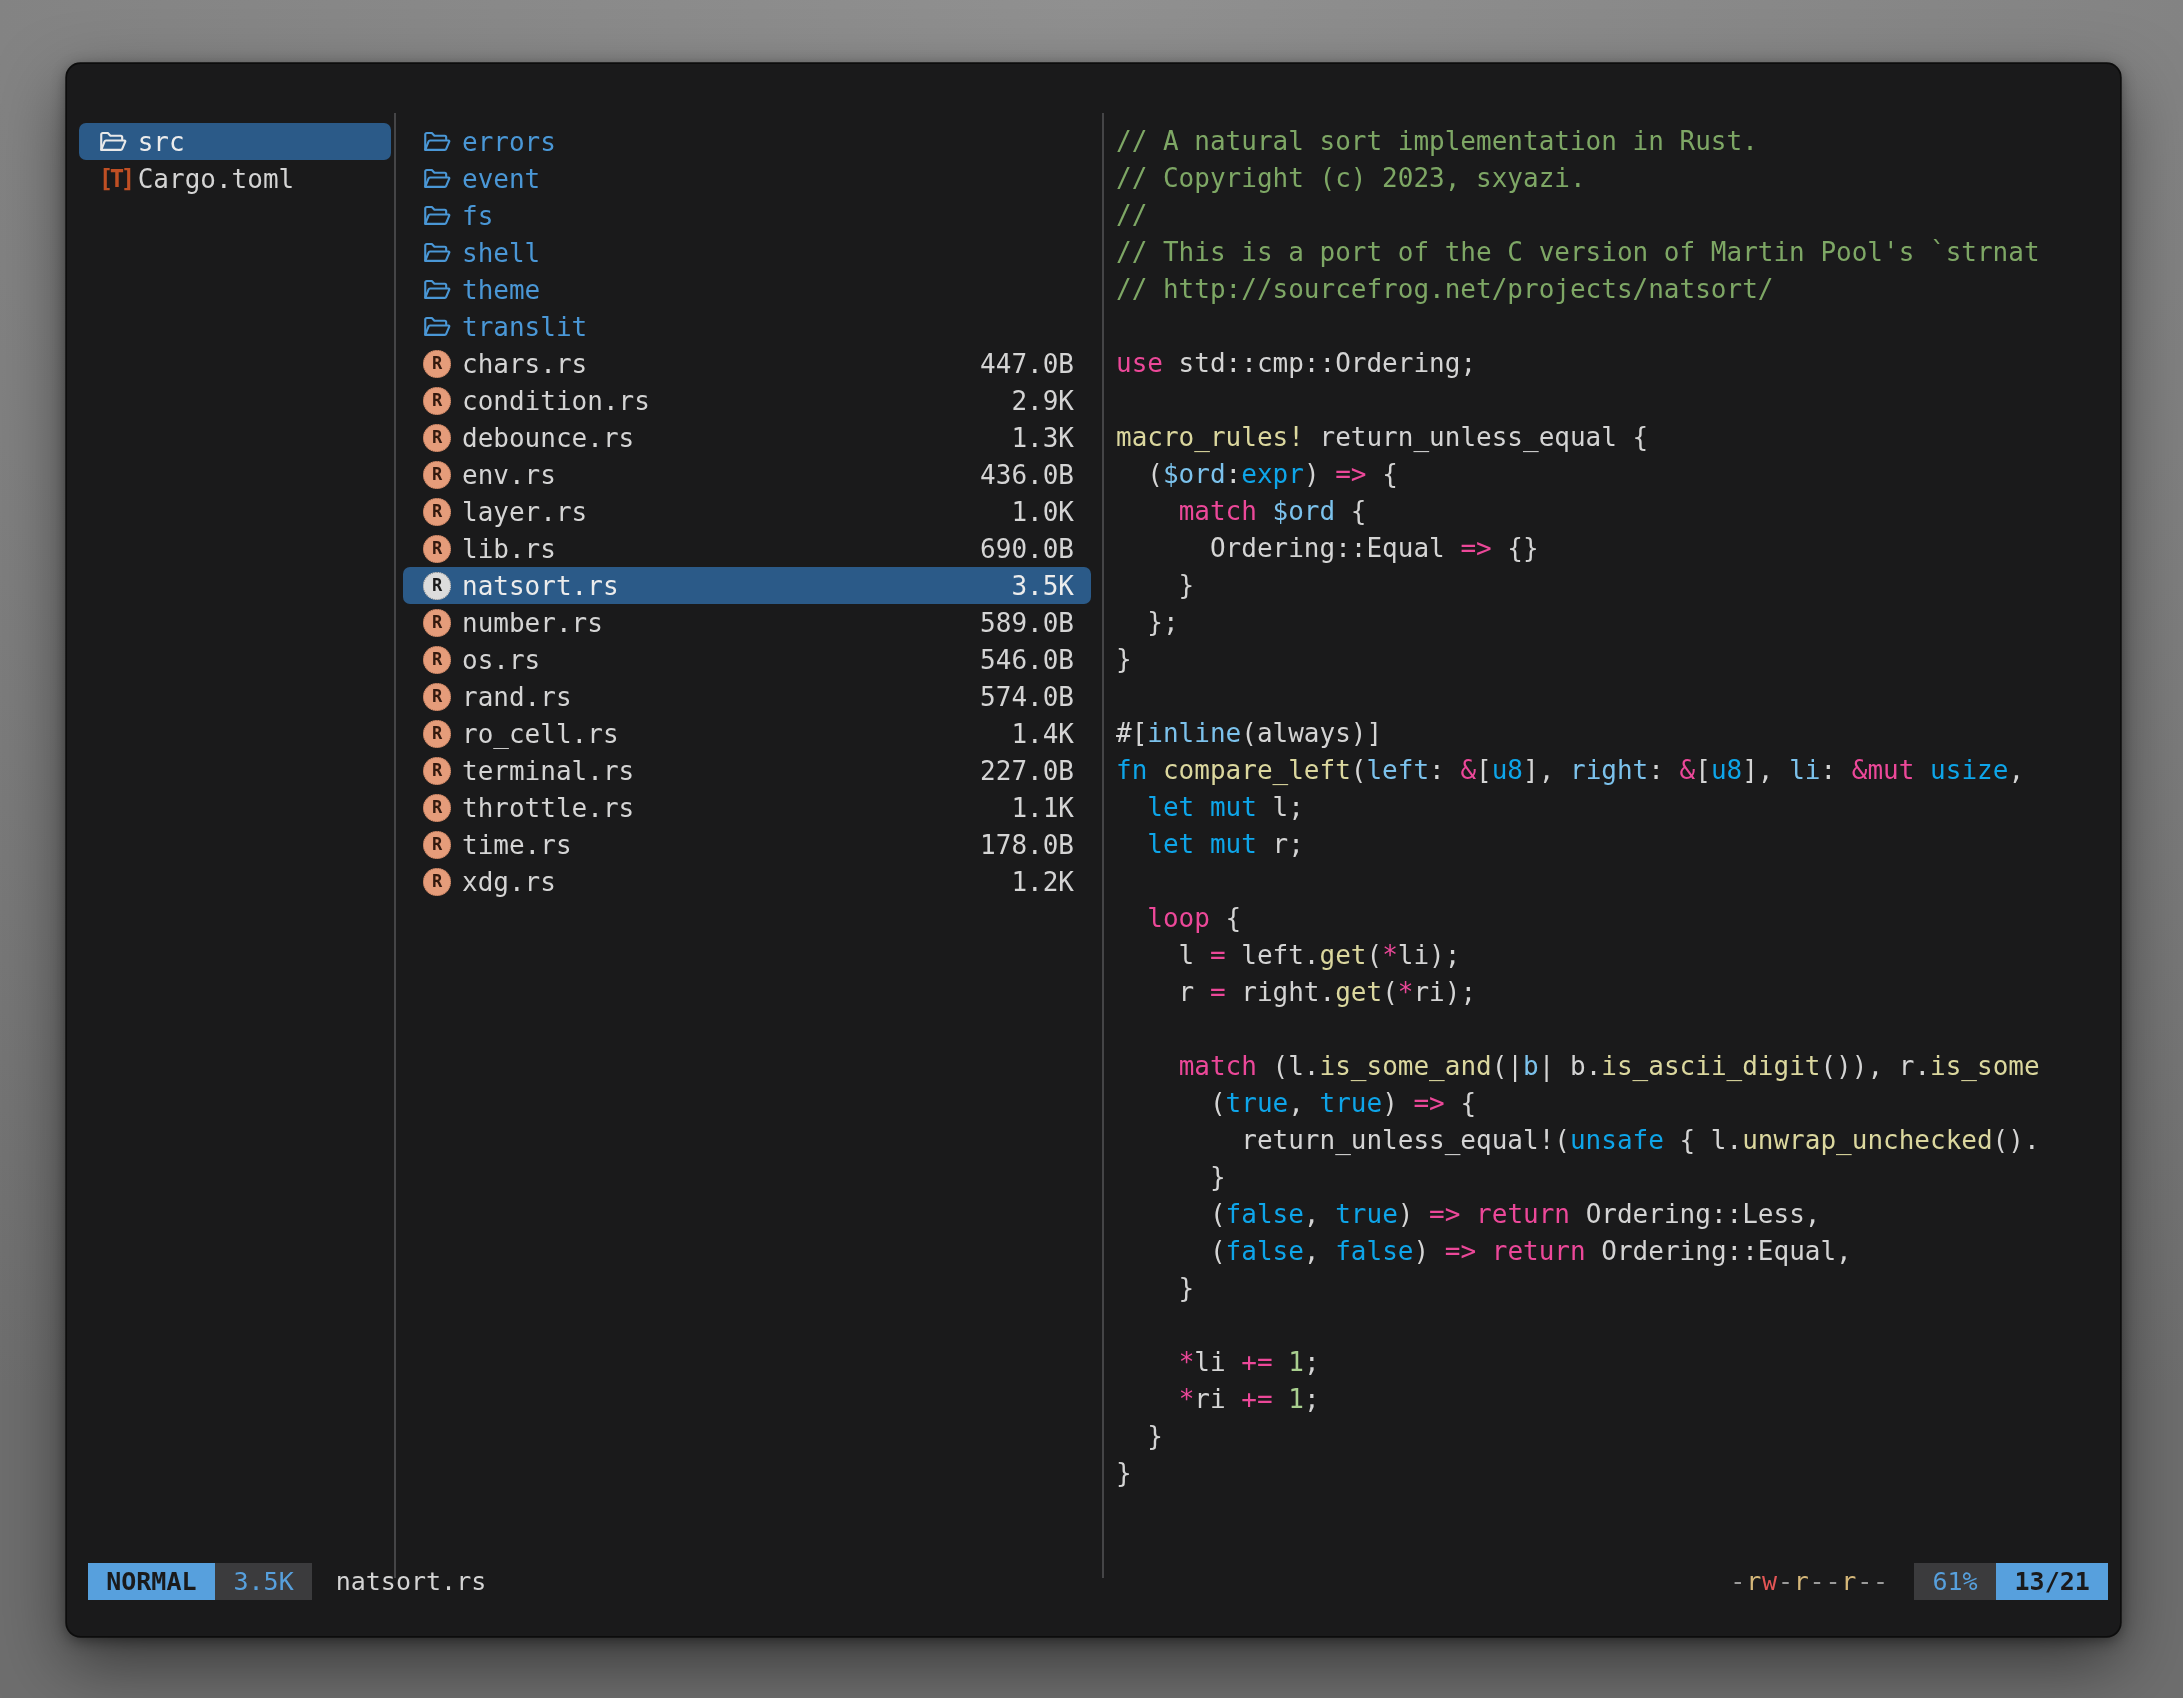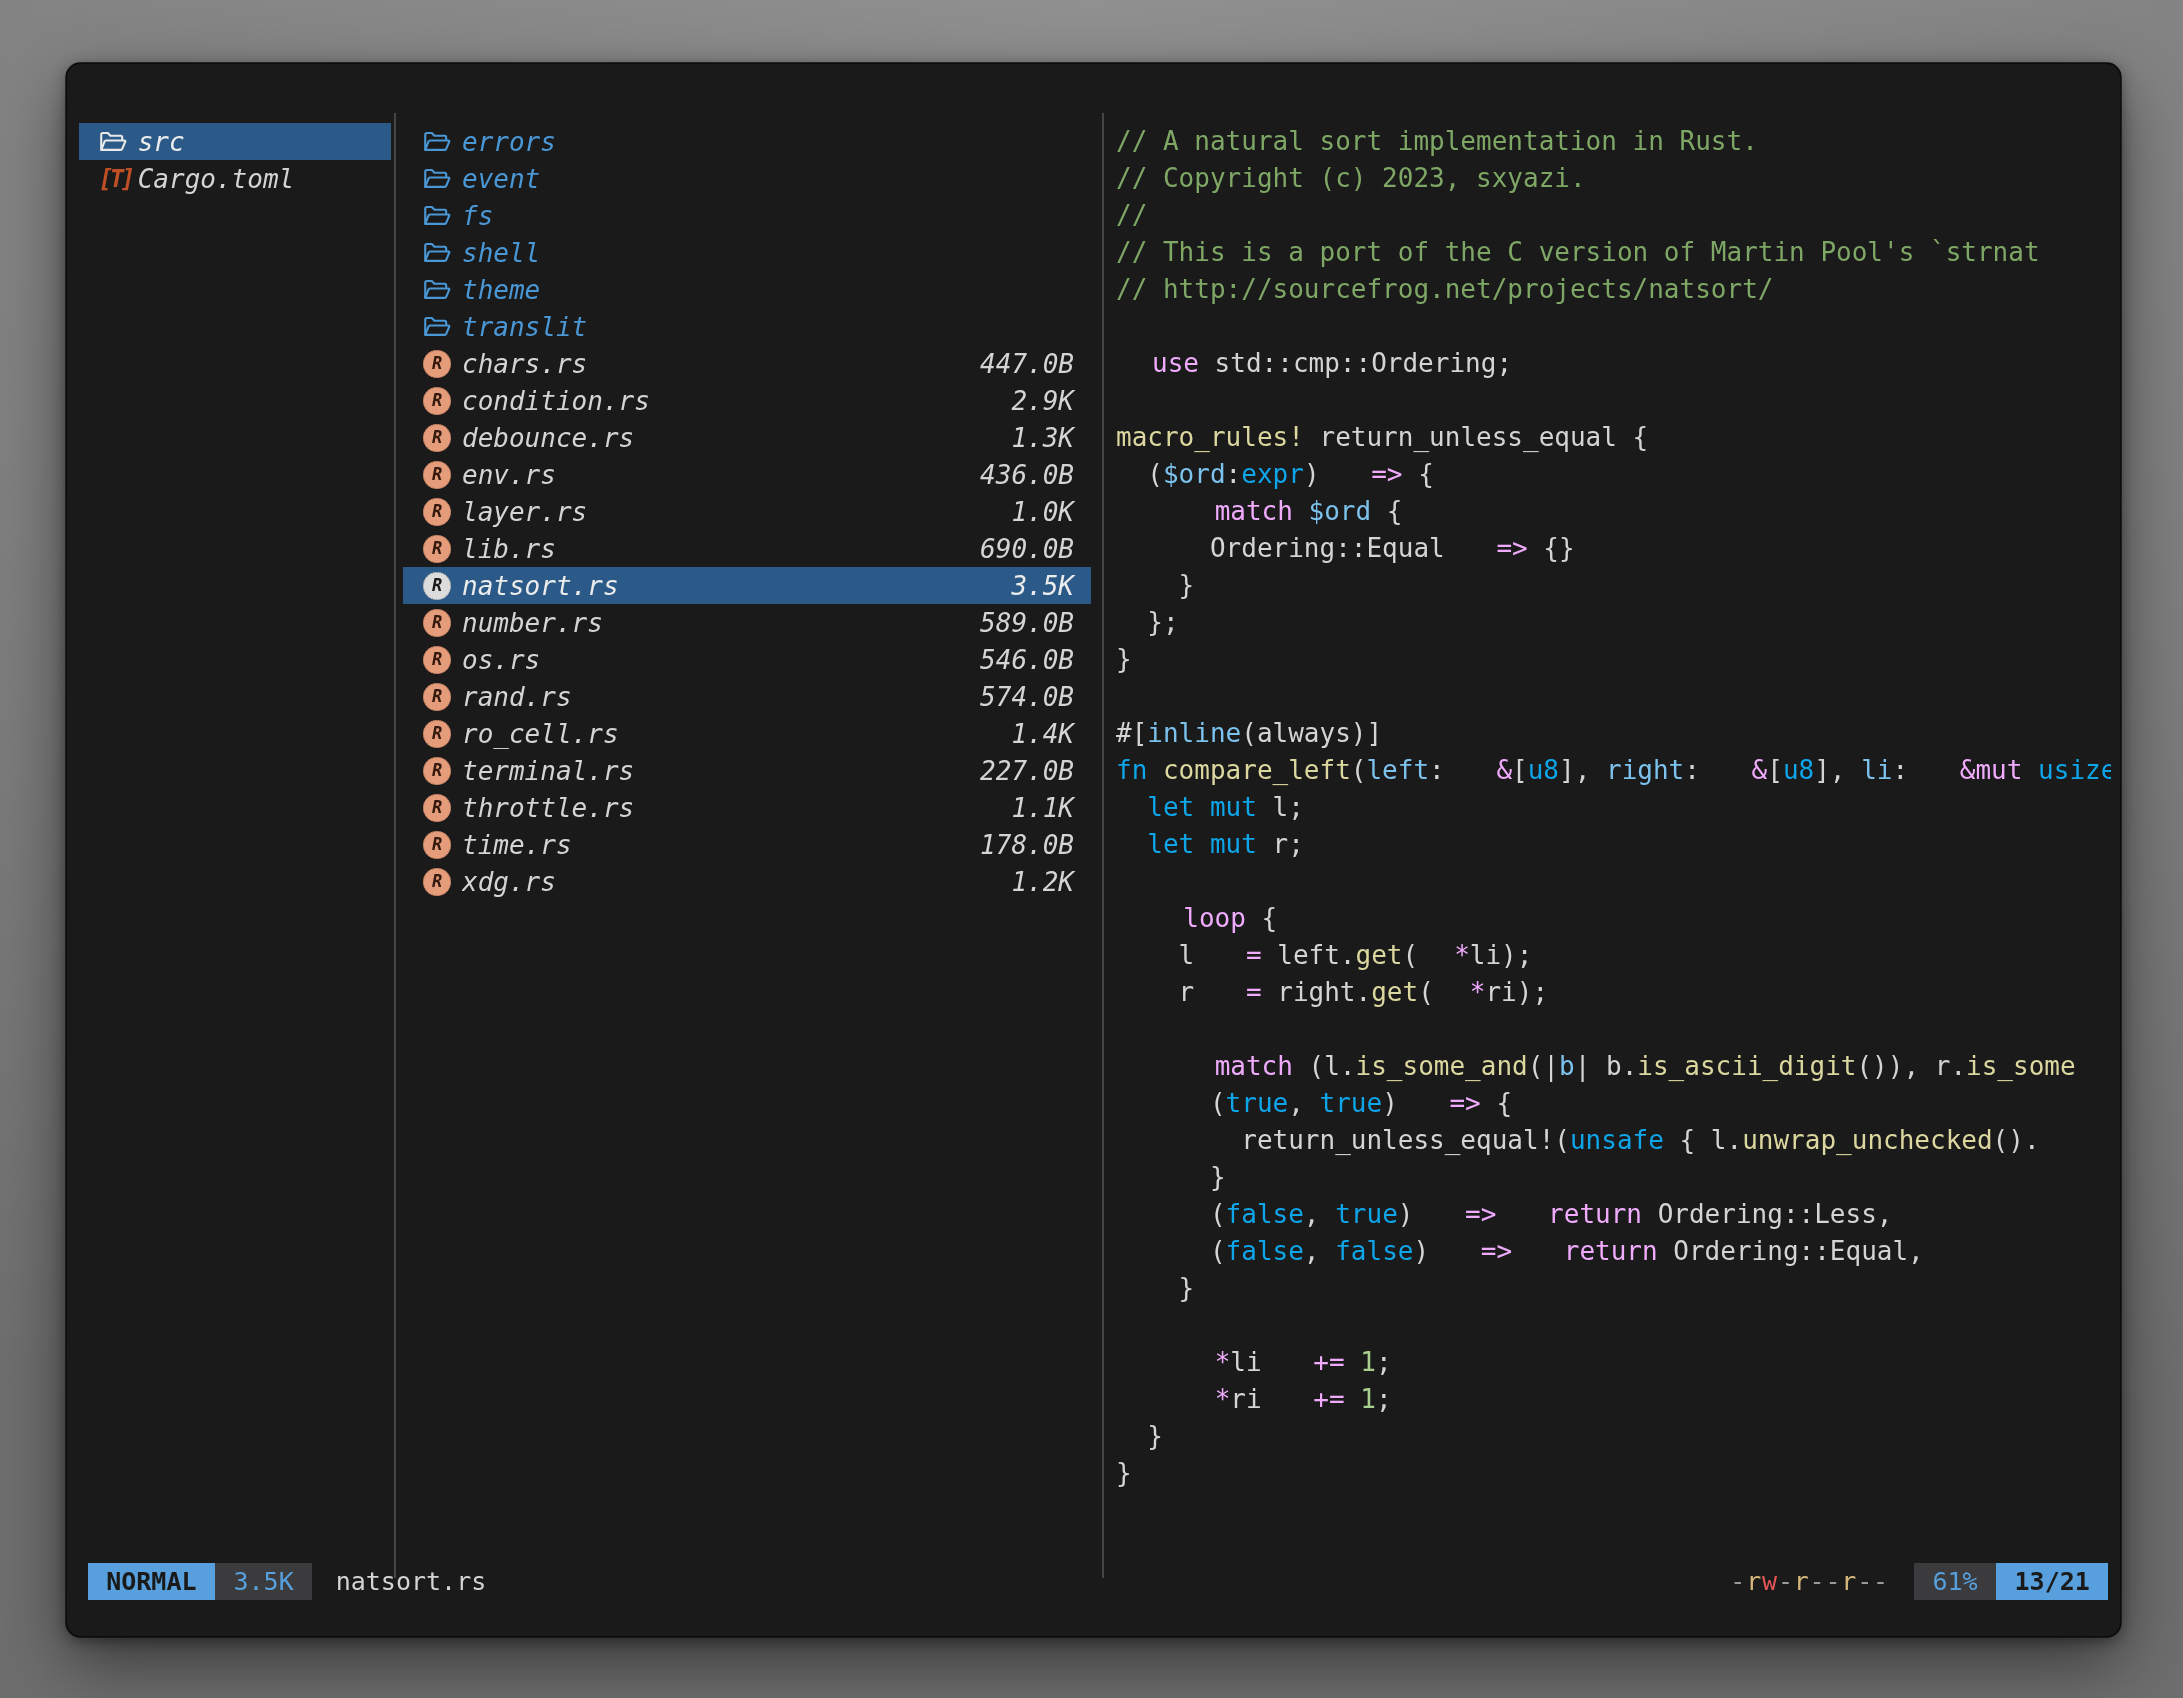--- a/index.html
+++ b/index.html
@@ -18,21 +18,21 @@
   .sep2{left:1035px;}
 
   
   .pane{position:absolute;top:59px;}
   .pane-left{left:11.7px;width:312px;}
   .pane-mid{left:336px;width:688px;}
   .pane-code{left:1049px;width:995px;height:1440px;overflow:hidden;}
 
   .row{
     height:37px;display:flex;align-items:center;white-space:pre;
-    font-size:26px;color:#d4d4d4;border-radius:0;font-style:italic;
+    font-size:26px;color:#d4d4d4;border-radius:7px;
   }
   .row.selected{background:#2b5a88;}
   .row .icon{
     width:34px;height:28.5px;flex:0 0 34px;display:flex;align-items:center;
     justify-content:flex-start;margin-left:20px;
   }
   .row .icon svg{width:28px;height:28px;}
   .icon-folder{color:#4a97d6;}
   .row.selected .icon-folder{color:#e9e9e9;}
   .fname{margin-left:5px;overflow:hidden;}
@@ -52,21 +52,21 @@
   .row.selected .rust-badge::after{color:#1a1a1b;}
 
   
   .toml-badge{color:#bf4f24;font-weight:bold;font-size:24px;letter-spacing:-3.4px;line-height:1;}
   .toml-badge::after{content:"[T]";}
 
   
   .code-line{height:37px;line-height:37px;white-space:pre;font-size:26px;overflow:hidden;}
   .tk-p{color:#d4d4d4;}
   .tk-c{color:#7ea765;}
-  .tk-k{color:#f0abfc;margin-left:36px;}
+  .tk-k{color:#ec4899;}
   .tk-b{color:#0ea5e9;}
   .tk-i{color:#7cc2ec;}
   .tk-y{color:#dbd79e;}
   .tk-n{color:#a9cf8f;}
 
   
   .statusbar{
     position:absolute;left:11.7px;right:11.7px;top:1499px;height:37px;
     display:flex;align-items:center;justify-content:space-between;
     font-size:25px;color:#d4d4d4;padding-left:9px;

